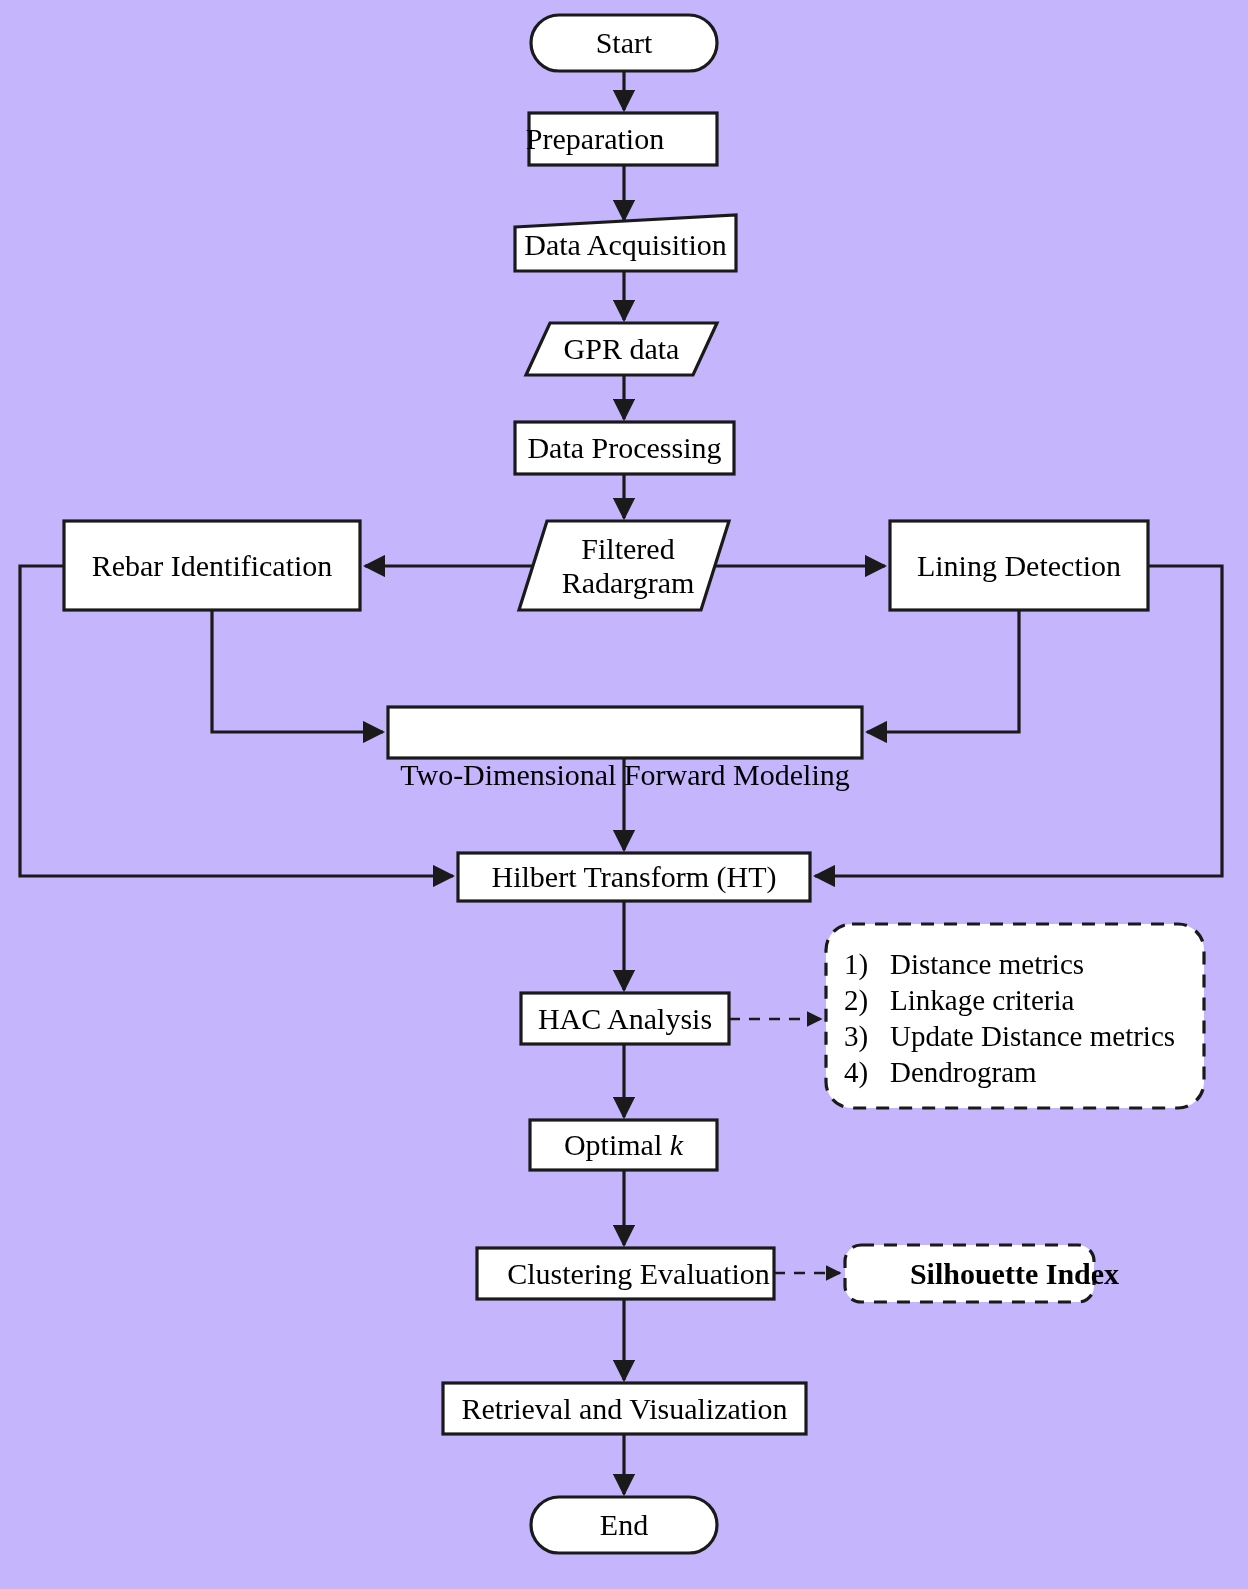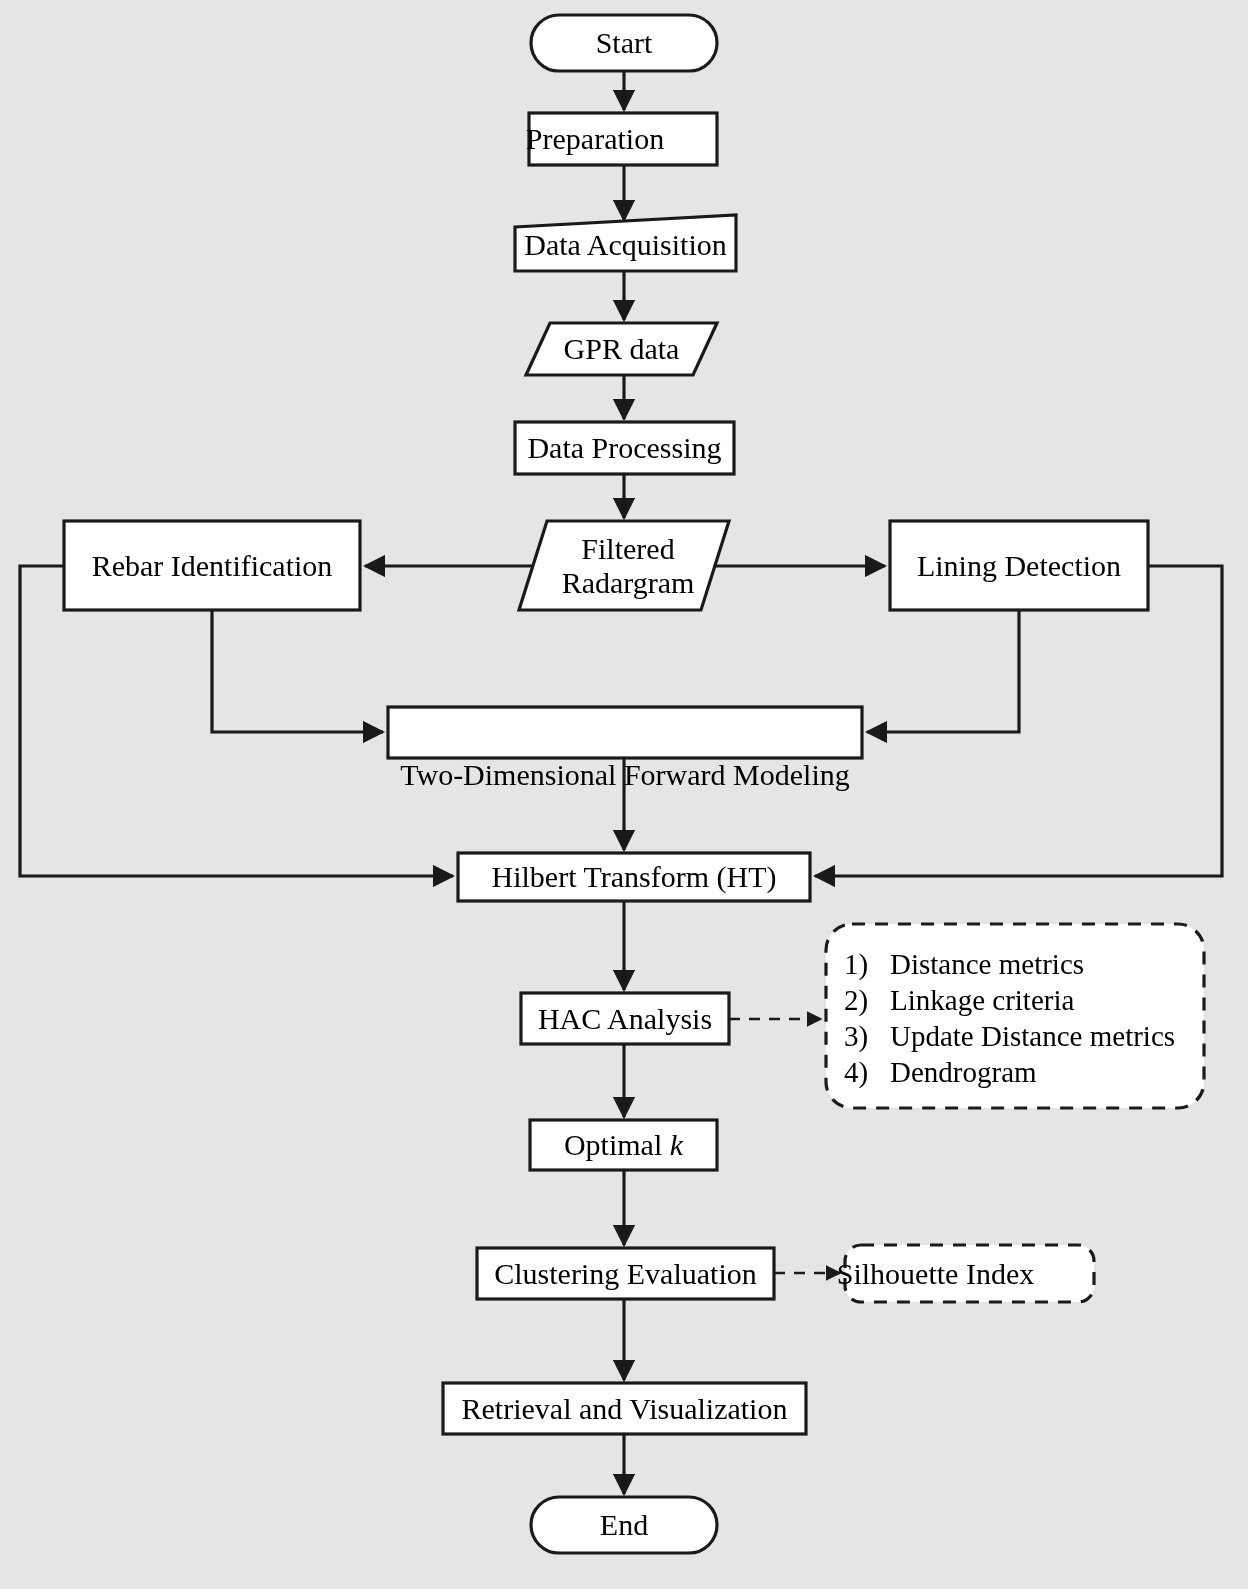--- a/index.html
+++ b/index.html
@@ -4,21 +4,21 @@
 <style>
   html, body {
     margin: 0;
     padding: 0;
     background: #ffffff;
   }
   #canvas {
     position: relative;
     width: 1248px;
     height: 1589px;
-    background: #e5e5e5;
+    background: #c4b5fd;
     font-family: "Liberation Serif", "DejaVu Serif", serif;
     overflow: hidden;
   }
   #flow-svg {
     position: absolute;
     left: 0;
     top: 0;
     width: 1248px;
     height: 1589px;
   }
@@ -161,21 +161,21 @@
   <div class="node-label" style="left:388px; top:707px; width:474px; height:51px;margin-top:42px;">Two-Dimensional Forward Modeling</div>
 
   <div class="node-label" style="left:458px; top:853px; width:352px; height:48px;">Hilbert Transform (HT)</div>
 
   <div class="node-label" style="left:521px; top:993px; width:208px; height:51px;">HAC Analysis</div>
 
   <div class="node-label" style="left:530px; top:1120px; width:187px; height:50px;">
     <span>Optimal </span><span class="italic-k">k</span>
   </div>
 
-  <div class="node-label" style="left:477px; top:1248px; width:297px; height:51px;">Clustering Evaluation</div>
+  <div class="node-label" style="left:477px; top:1248px; width:297px; height:51px;padding-left:13px;">Clustering Evaluation</div>
 
   <div class="node-label" style="left:443px; top:1383px; width:363px; height:51px;">Retrieval and Visualization</div>
 
   <div class="node-label" style="left:531px; top:1497px; width:186px; height:56px;text-align:right;">End</div>
 
   <div class="list-box-text" style="left:844px; top:946px; width:350px;">
     <div class="list-row">
       <span class="list-num">1)</span>
       <span>Distance metrics</span>
     </div>
@@ -186,15 +186,15 @@
     <div class="list-row">
       <span class="list-num">3)</span>
       <span>Update Distance metrics</span>
     </div>
     <div class="list-row">
       <span class="list-num">4)</span>
       <span>Dendrogram</span>
     </div>
   </div>
 
-  <div class="node-label" style="left:811px; top:1245px; width:249px; height:57px;">Silhouette Index</div>
+  <div class="node-label" style="left:890px; top:1245px; width:249px; height:57px;font-weight:bold;">Silhouette Index</div>
 
 </div>
 
 </body></html>

